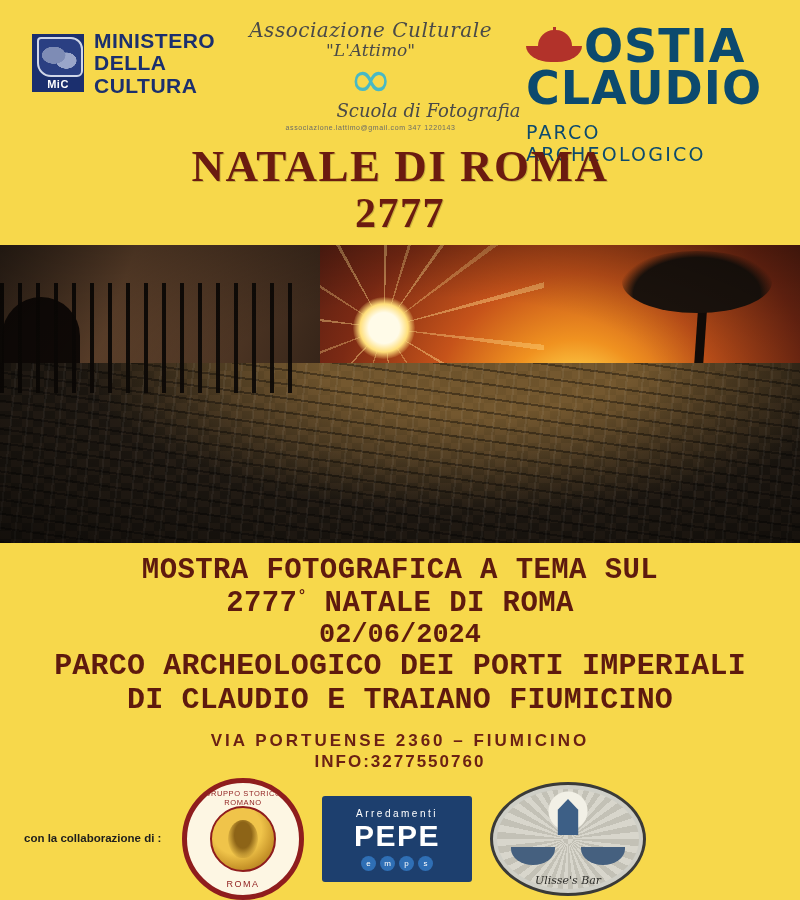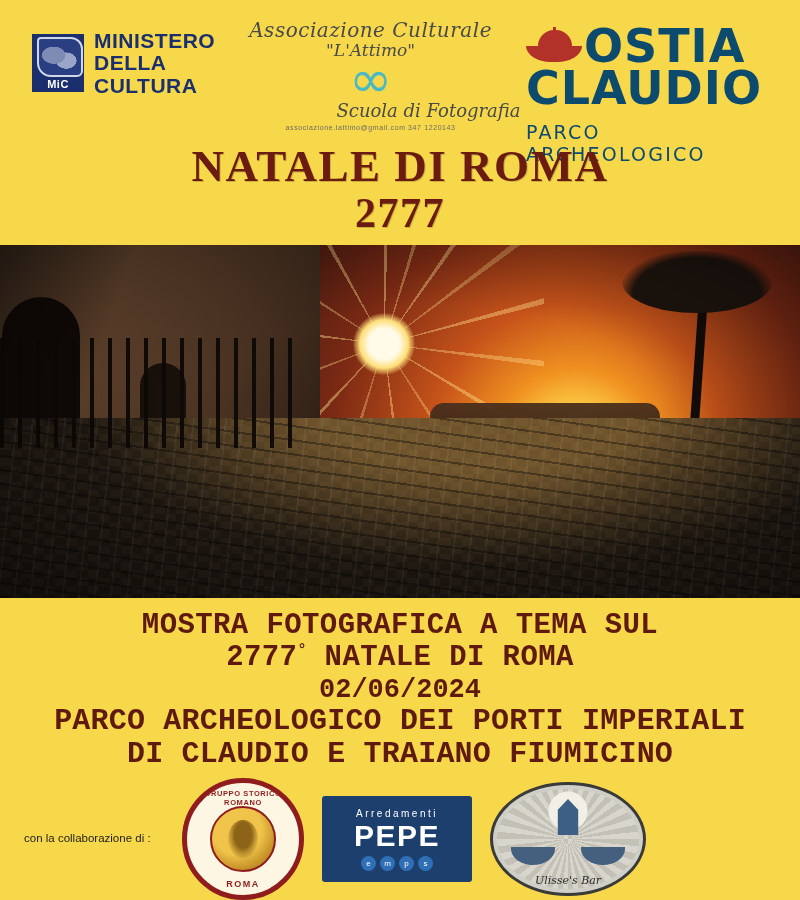--- a/index.html
+++ b/index.html
@@ -407,40 +407,40 @@
     display: flex;
     align-items: center;
     justify-content: flex-start;
     gap: 18px;
     padding: 6px 20px 0 24px;
     box-sizing: border-box;
     flex: 1;
   }
   .collab {
     font-size: 11.5px;
-    font-weight: normal;
+    font-weight: bold;
     color: #1d1d1d;
     width: 140px;
     line-height: 1.2;
   }
   .gsr {
     width: 112px;
     height: 112px;
     border-radius: 50%;
     background: #fdf6e3;
     border: 5px solid #8f1d1d;
     position: relative;
     flex: none;
     overflow: hidden;
   }
   .gsr .ring-text {
     position: absolute;
     inset: 0;
     font-size: 7.5px;
-    font-weight: bold;
+    font-weight: normal;
     color: #8f1d1d;
     letter-spacing: 0.6px;
   }
   .gsr .ring-top {
     position: absolute;
     top: 6px;
     left: 0;
     right: 0;
     text-align: center;
   }
@@ -633,20 +633,24 @@
   <div class="info">
     <div class="l-a">MOSTRA  FOTOGRAFICA A TEMA SUL</div>
     <div class="l-b">
       <span>2777</span><span class="sup">°</span><span> NATALE DI ROMA</span>
     </div>
     <div class="l-c">02/06/2024</div>
     <div class="l-d">PARCO ARCHEOLOGICO DEI PORTI IMPERIALI</div>
     <div class="l-e">DI CLAUDIO E TRAIANO   FIUMICINO</div>
   </div>
 
+  <div class="addr">
+    <div>VIA PORTUENSE 2360 – FIUMICINO</div>
+    <div class="phone">INFO:3277550760</div>
+  </div>
 
   <div class="sponsors">
     <div class="collab">con la collaborazione di :</div>
 
     <div class="gsr">
       <div class="ring-text">
         <div class="ring-top">GRUPPO STORICO ROMANO</div>
         <div class="ring-bottom">ROMA</div>
       </div>
       <div class="coin"></div>

